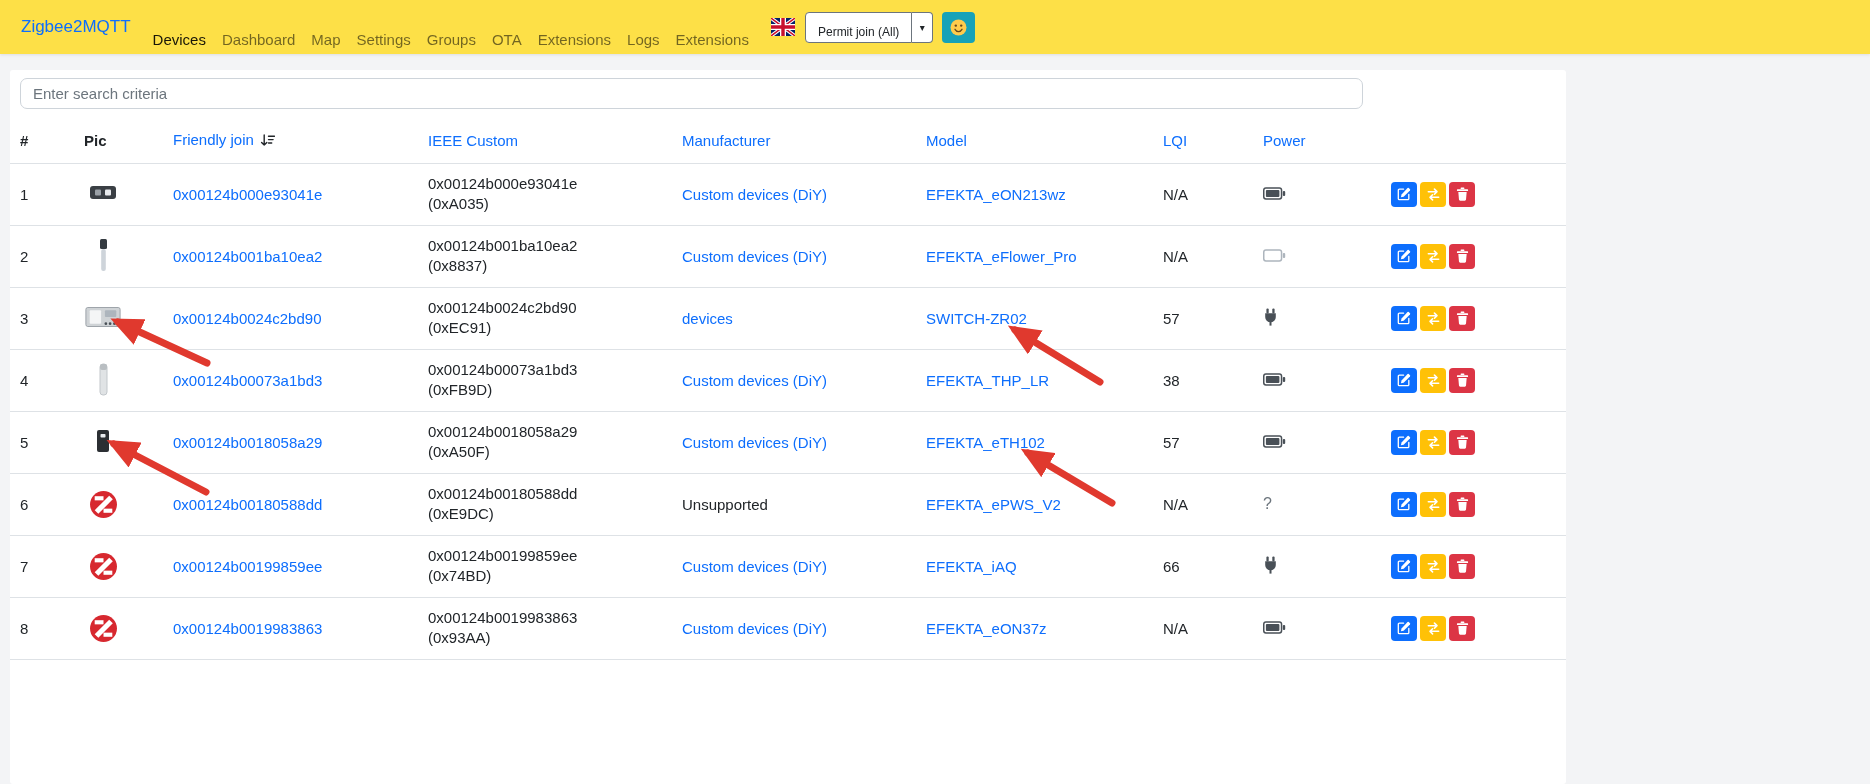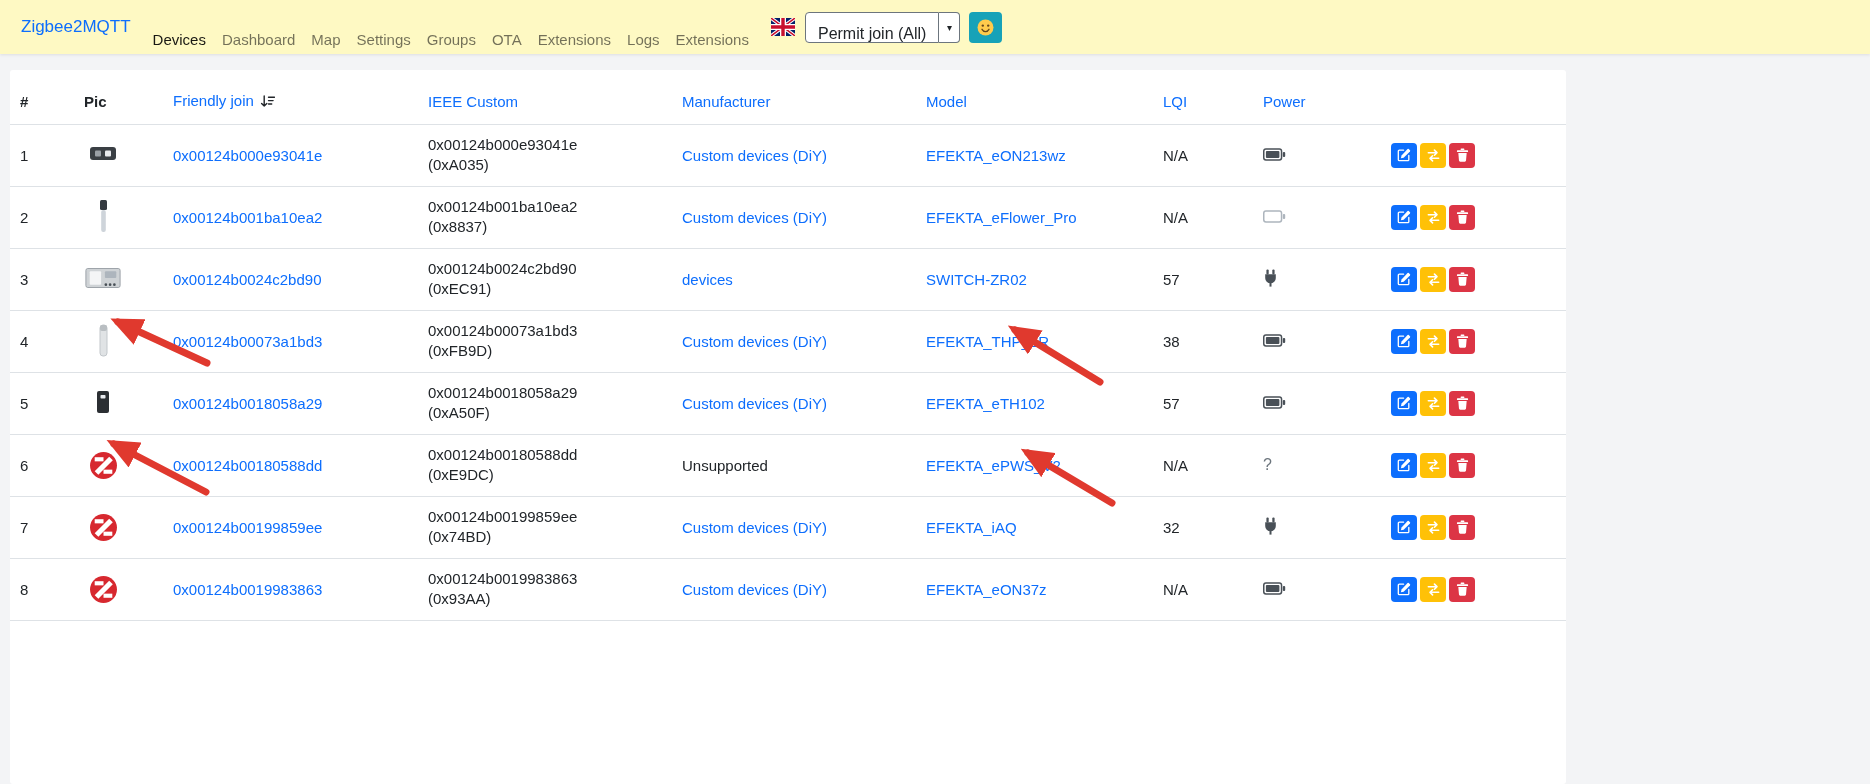--- a/index.html
+++ b/index.html
@@ -7,32 +7,32 @@
   body {
     font-family: "Liberation Sans", sans-serif;
     background:#f3f4f6;
     position:relative;
     overflow:hidden;
     color:#212529;
   }
   
   .navbar {
     position:absolute; top:0; left:0; width:1870px; height:54px;
-    background:#fef9c3; display:flex; align-items:center; padding:0 21px;
+    background:#fde047; display:flex; align-items:center; padding:0 21px;
     box-shadow:0 1px 3px rgba(0,0,0,.09); z-index:5;
   }
   .brand { font-size:17px; color:#0d6efd; text-decoration:none; margin-right:14px; cursor:pointer; }
   .nav-items { display:flex; align-items:center; }
   .nav-item { font-size:15px; color:rgba(0,0,0,.55); text-decoration:none; padding:0 8px; cursor:pointer;margin-top:24px; }
   .nav-item.active { color:rgba(0,0,0,.9); }
   .flag-btn { margin-left:14px; display:inline-flex; align-items:center; cursor:pointer; }
   .pj-group { display:inline-flex; margin-left:10px; }
   .pj-btn {
     height:31px; background:#fff; border:1px solid #6c757d; color:#212529;
-    font-size:16px; padding:12px 12px; border-radius:4px 0 0 4px; cursor:pointer;
+    font-size:12px; padding:12px 12px; border-radius:4px 0 0 4px; cursor:pointer;
     font-family:"Liberation Sans",sans-serif;
   }
   .pj-caret {
     height:31px; width:21px; background:#fff; border:1px solid #6c757d; border-left:none;
     border-radius:0 4px 4px 0; cursor:pointer; color:#212529; font-size:10px;
     display:inline-flex; align-items:center; justify-content:center;
   }
   .theme-btn {
     margin-left:9px; height:31px; width:33px; background:#17a2b8; border:none;
     border-radius:4px; display:inline-flex; align-items:center; justify-content:center; cursor:pointer;
@@ -106,20 +106,23 @@
     <svg width="17" height="17" viewBox="0 0 17 17">
       <circle cx="8.5" cy="8.5" r="8" fill="#ffcb4c"></circle>
       <circle cx="5.8" cy="6.6" r="1.2" fill="#65471b"></circle>
       <circle cx="11.2" cy="6.6" r="1.2" fill="#65471b"></circle>
       <path d="M5 10.3c1 1.6 2.3 2.4 3.5 2.4s2.5-.8 3.5-2.4" stroke="#65471b" stroke-width="1.3" fill="none" stroke-linecap="round"></path>
     </svg>
   </button>
 </nav>
 
 <div class="card">
+  <div class="search-wrap">
+    <input class="search-input" type="text" placeholder="Enter search criteria" style="">
+  </div>
 
   <table class="devices">
     <colgroup>
       <col style="width:64px">
         <col style="width:89px">
         <col style="width:255px">
       <col style="width:254px">
         <col style="width:244px">
         <col style="width:237px">
       <col style="width:100px">
@@ -404,21 +407,21 @@
                 <rect x="14" y="18" width="8.5" height="4" fill="#fff"></rect>
               </svg>
             </span></td>
     <td><a class="lnk">0x00124b00199859ee</a></td>
     <td>
       <div class="ieee-line">0x00124b00199859ee</div>
       <div class="ieee-line">(0x74BD)</div>
     </td>
     <td><a class="lnk">Custom devices (DiY)</a></td>
     <td><a class="lnk">EFEKTA_iAQ</a></td>
-    <td>32</td>
+    <td>66</td>
     <td><span class="power">
               <svg width="15" height="18" viewBox="0 0 15 18">
                 <rect x="3.4" y="0.4" width="2.3" height="5" rx="1" fill="#495057"></rect>
                 <rect x="9.3" y="0.4" width="2.3" height="5" rx="1" fill="#495057"></rect>
                 <path d="M2.2 5.2h10.6V9a5.3 5.3 0 0 1-10.6 0z" fill="#495057"></path>
                 <rect x="6.5" y="13" width="2" height="4.6" fill="#495057"></rect>
               </svg>
             </span></td>
     <td class="c-actions"><button class="action-btn" style="background: rgb(13, 110, 253);">
               <svg width="14" height="14" viewBox="0 0 16 16">

